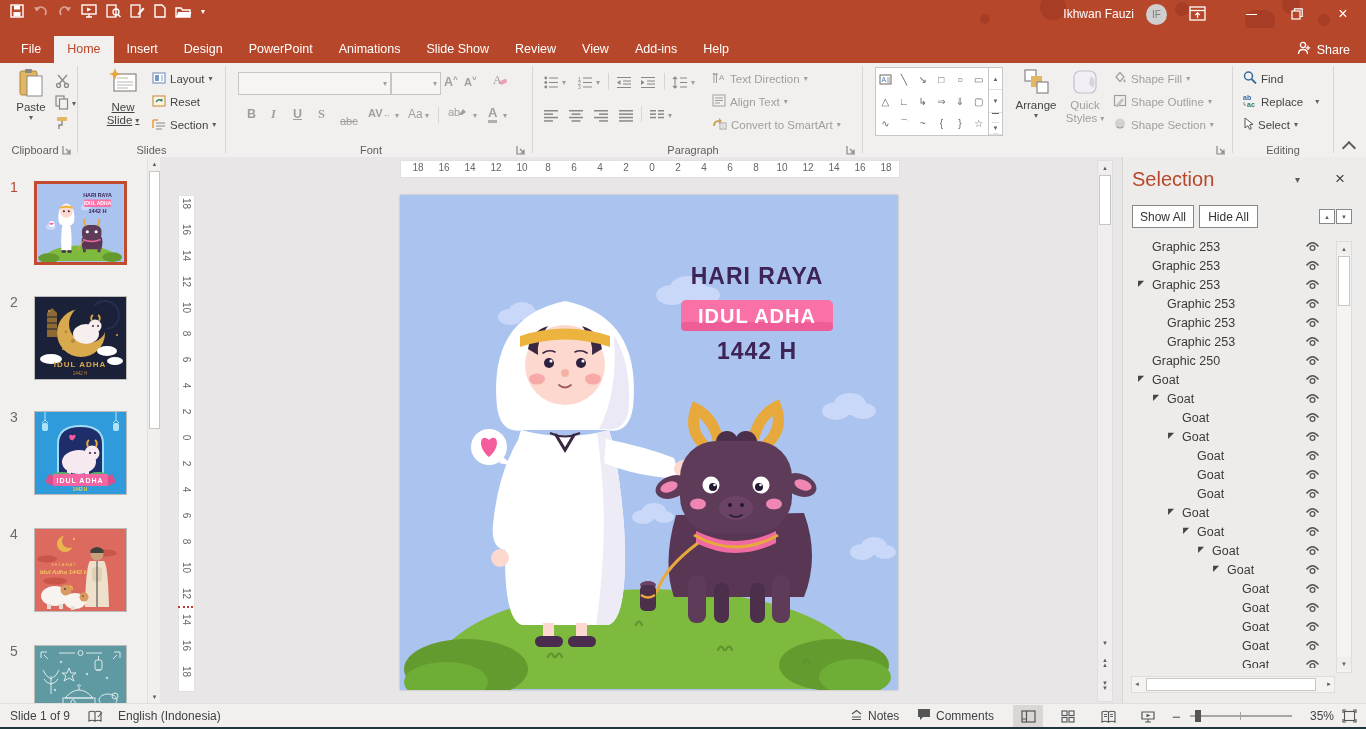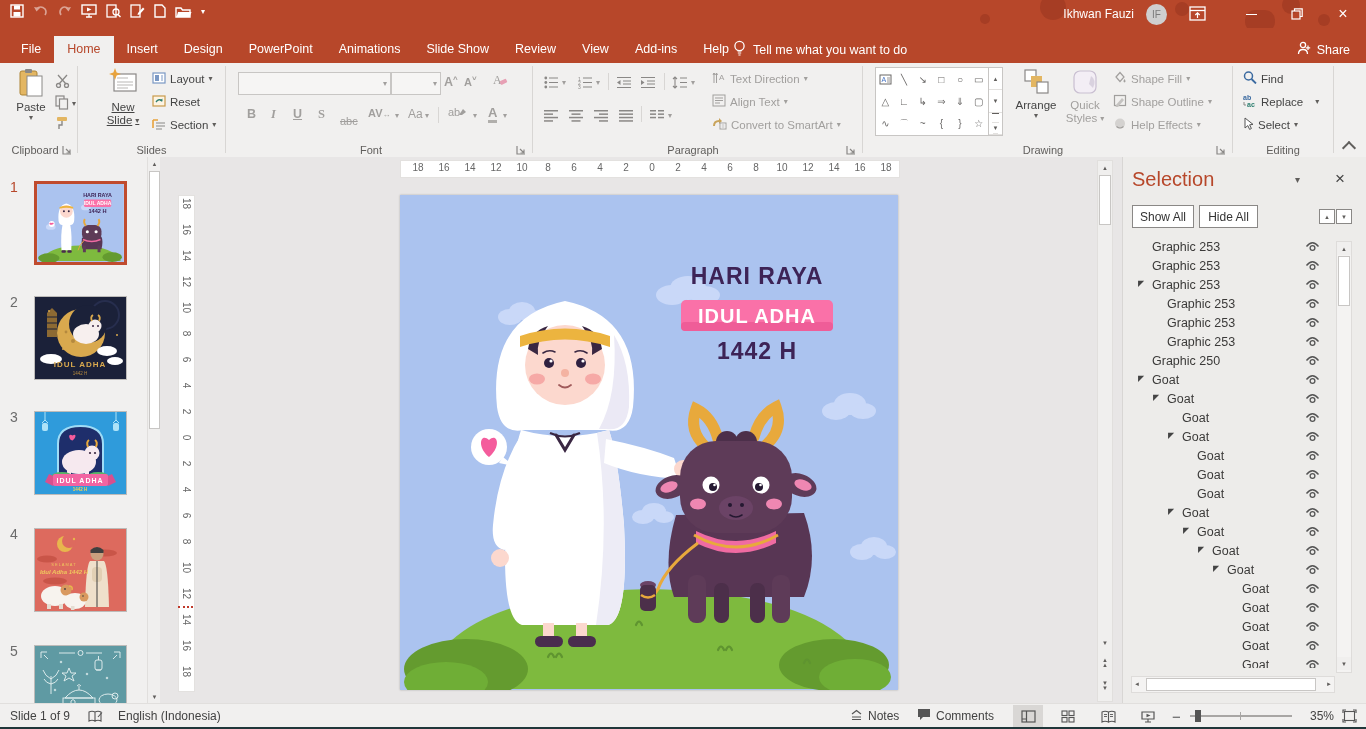--- a/index.html
+++ b/index.html
@@ -174,27 +174,20 @@
         <div class="tab">Insert</div>
         <div class="tab">Design</div>
         <div class="tab">PowerPoint</div>
         <div class="tab">Animations</div>
         <div class="tab">Slide Show</div>
         <div class="tab">Review</div>
         <div class="tab">View</div>
         <div class="tab">Add-ins</div>
         <div class="tab">Help</div>
       </div>
-    <div class="tellme">
-      <span><svg width="13" height="16" viewBox="0 0 13 16">
-            <circle cx="6.5" cy="6" r="4.6" fill="none" stroke="#fff" stroke-width="1.3"></circle>
-            <path d="M4.5 11 L8.5 11 M4.8 13 L8.2 13 M5.4 15 L7.6 15" stroke="#fff" stroke-width="1.2"></path>
-          </svg></span>
-      <span>Tell me what you want to do</span>
-    </div>
     <div class="share">
       <span><svg width="14" height="14" viewBox="0 0 14 14">
             <circle cx="6" cy="4" r="2.6" fill="none" stroke="#fff" stroke-width="1.3"></circle>
             <path d="M1.5 13 Q1.5 8.5 6 8.5 Q10.5 8.5 10.5 13" fill="none" stroke="#fff" stroke-width="1.3"></path>
             <path d="M11 4.5 L11 9 M8.8 6.8 L13.2 6.8" stroke="#fff" stroke-width="1.2"></path>
           </svg></span>
       <span>Share</span>
     </div>
   </div>
 
@@ -470,24 +463,23 @@
             <path d="M3 11 L9 4 L11 6 L5 13 L2.5 13 Z" fill="#c5c3c1"></path>
           </svg></span>
       <span>Shape Outline</span>
         <span class="chev dis">▾</span>
     </div>
     <div class="rit dis" style="left:1113px;top:54px;">
       <span><svg width="14" height="13" viewBox="0 0 14 13">
             <circle cx="7" cy="6.5" r="5" fill="#d4d2d0"></circle>
             <path d="M3.5 9.5 Q7 12.5 10.5 9.5" fill="none" stroke="#a19f9d" stroke-width="1.2"></path>
           </svg></span>
-      <span>Help Effects</span>
+      <span>Shape Section</span>
         <span class="chev dis">▾</span>
     </div>
-    <div class="glabel" style="left:863px;width:360px;">Drawing</div>
     <span class="dlaunch" style="left:1216px;"><svg width="11" height="11" viewBox="0 0 11 11">
           <path d="M1 1 L1 9 L9 9" fill="none" stroke="#8a8886" stroke-width="1.2"></path>
           <path d="M4 4 L8 8 M8 4.5 L8 8 L4.5 8" fill="none" stroke="#8a8886" stroke-width="1.2"></path>
         </svg></span>
     <div class="gdiv" style="left:1232px;"></div>
 
     <div class="rit" style="left:1243px;top:8px;">
       <span><svg width="14" height="13" viewBox="0 0 14 13">
             <circle cx="5.5" cy="5" r="4" fill="none" stroke="#3b6aa0" stroke-width="1.5"></circle>
             <path d="M8.5 8 L13 12.5" stroke="#3b6aa0" stroke-width="1.8"></path>

